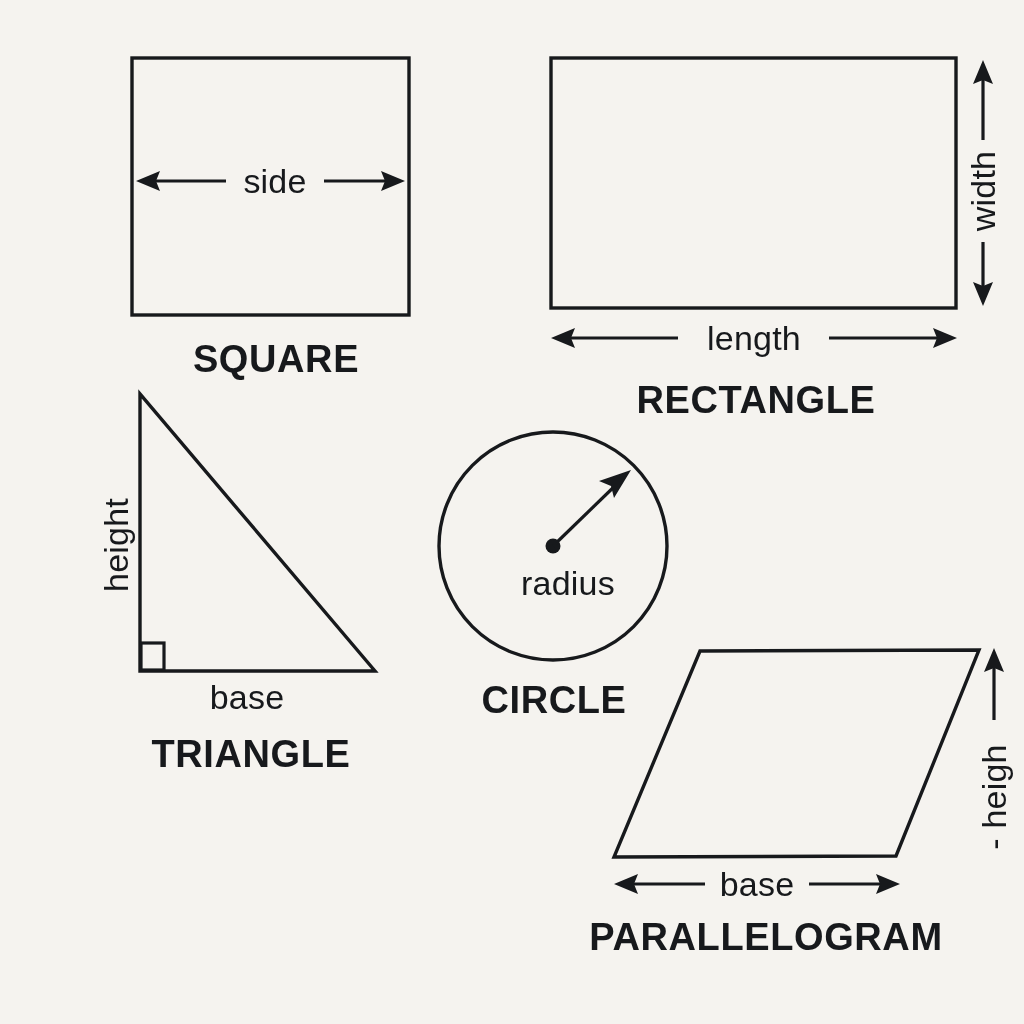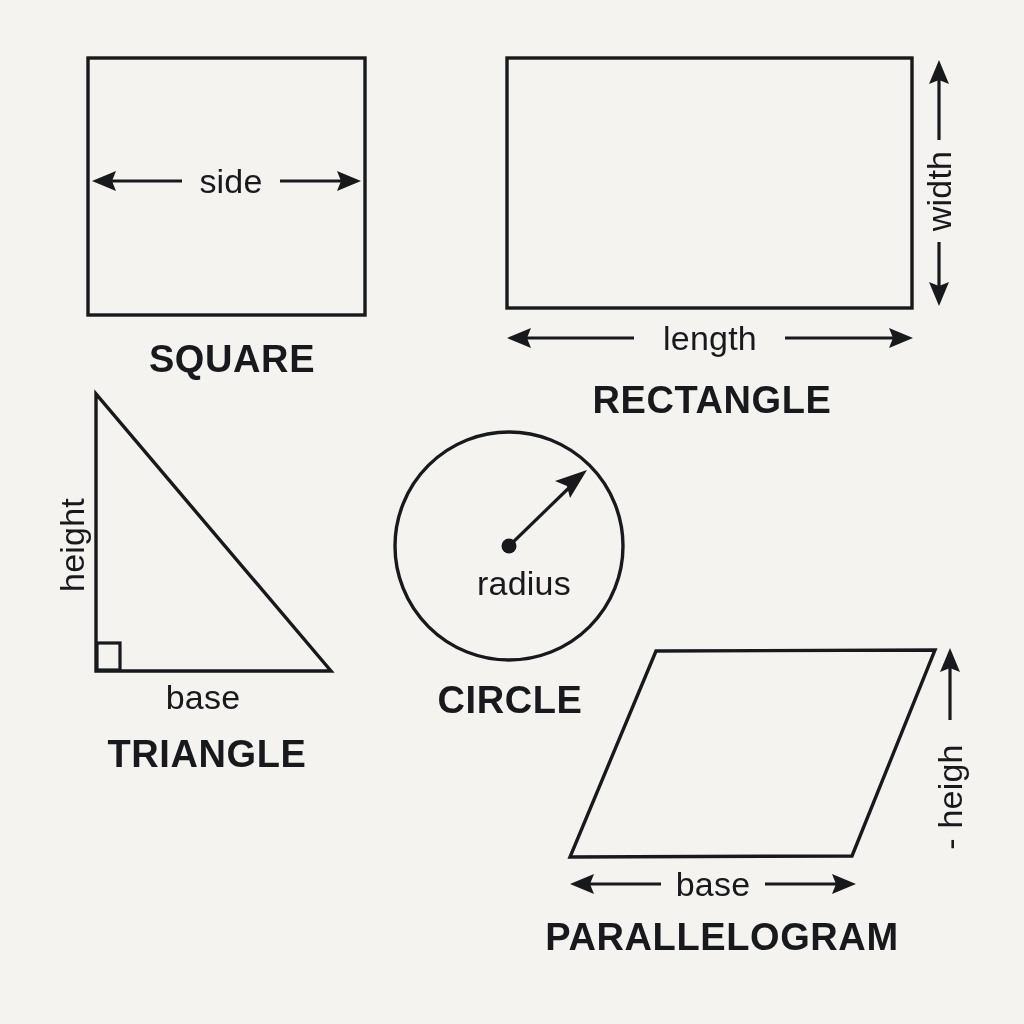--- a/index.html
+++ b/index.html
@@ -12,20 +12,21 @@
     height: 1024px;
     background: #f5f3ef;
     font-family: "Liberation Sans", sans-serif;
     overflow: hidden;
   }
   #diagram-root {
     position: relative;
     width: 876px;
     height: 1024px;
     background: #f5f3ef;
+    margin-left: 44px;
   }
   svg#shapes-canvas {
     position: absolute;
     top: 0;
     left: 0;
     width: 1024px;
     height: 1024px;
     display: block;
   }
   .shape-outline {

